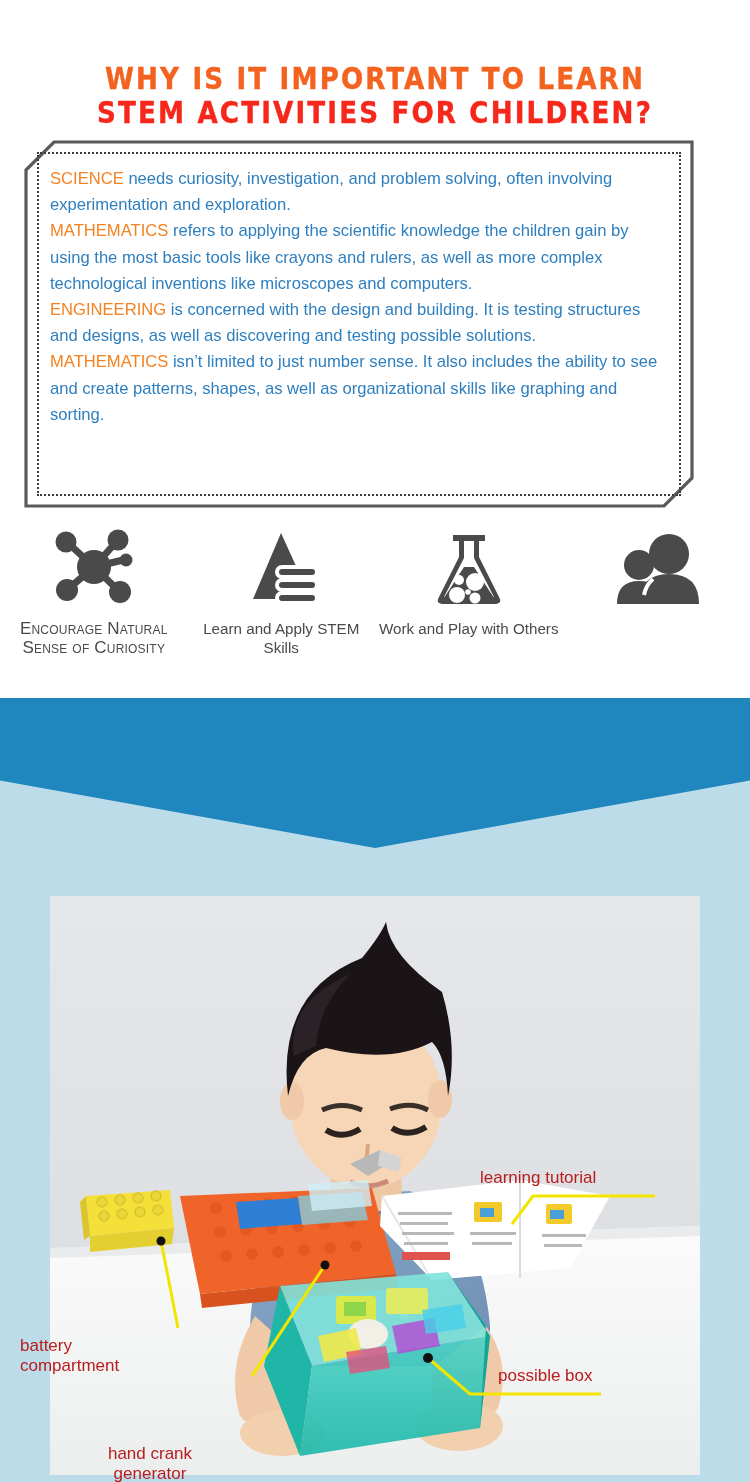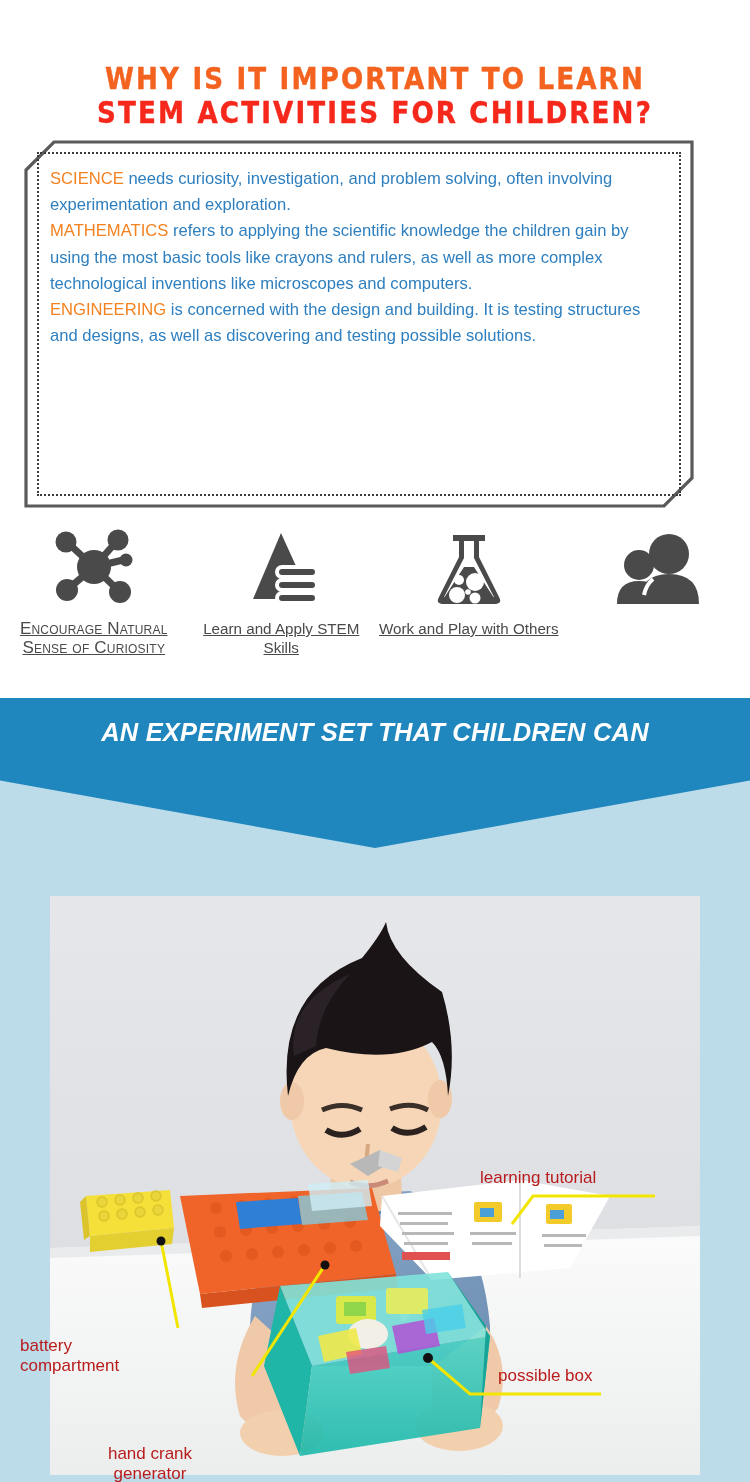--- a/index.html
+++ b/index.html
@@ -55,21 +55,20 @@
     display: flex;
   }
   .feature { flex: 1; display:flex; flex-direction:column; align-items:center; }
   .feature .ic { height: 82px; display:flex; align-items:flex-end; justify-content:center; }
   .feature .cap {
     margin-top: 12px;
     text-align:center;
     color:#4a4a4a;
     font-size: 15.2px;
     line-height: 19px;
-    text-decoration: underline;
   }
   .cap.smallcaps { font-variant: small-caps; font-size: 17px; letter-spacing:.2px; }
 
   
   .bluewrap {
     position:absolute; left:0; top:670px; width:750px; height:812px;
     background:#BDDCEA;
   }
   .chevron {
     position:absolute; left:0; top:0; width:750px; height:150px;
@@ -116,20 +115,21 @@
   </div>
 
   <div class="infobox">
     <svg width="670" height="368" viewBox="0 0 670 368">
       <path d="M 2 30 L 30 2 L 668 2 L 668 338 L 640 366 L 2 366 Z" fill="none" stroke="#5a5a5a" stroke-width="3.2"></path>
     </svg>
     <div class="inner">
       <p class="para"><span class="kw">SCIENCE</span><span> needs curiosity, investigation, and problem solving, often involving experimentation and exploration.</span></p>
       <p class="para"><span class="kw">MATHEMATICS</span><span> refers to applying the scientific knowledge the children gain by using the most basic tools like crayons and rulers, as well as more complex technological inventions like microscopes and computers.</span></p>
       <p class="para"><span class="kw">ENGINEERING</span><span> is concerned with the design and building. It is testing structures and designs, as well as discovering and testing possible solutions.</span></p>
+      <p class="para"><span class="kw">MATHEMATICS</span><span> isn’t limited to just number sense. It also includes the ability to see and create patterns, shapes, as well as organizational skills like graphing and sorting.</span></p>
     </div>
   </div>
 
   <div class="features">
 
     <div class="feature">
       <div class="ic">
         <svg width="86" height="80" viewBox="0 0 86 80">
           <g fill="#4a4a4a" stroke="#4a4a4a" stroke-width="7">
             <line x1="43" y1="40" x2="17" y2="16"></line>
@@ -199,21 +199,20 @@
           <path d="M40 52 Q33 58 31 68" fill="none" stroke="#ffffff" stroke-width="4"></path>
         </svg>
       </div>
     </div>
 
   </div>
 
   <div class="bluewrap">
     <div class="chevron"></div>
     <div class="banner-text">
-      <div>AN EXPERIMENT SET THAT CHILDREN CAN</div>
     </div>
 
     <div class="photo">
       <svg width="650" height="579" viewBox="0 0 650 579">
         <defs>
           <linearGradient id="wall" x1="0" y1="0" x2="0" y2="1">
             <stop offset="0" stop-color="#e6e7ea"></stop>
             <stop offset="1" stop-color="#dcdee2"></stop>
           </linearGradient>
           <linearGradient id="tableG" x1="0" y1="0" x2="0" y2="1">

